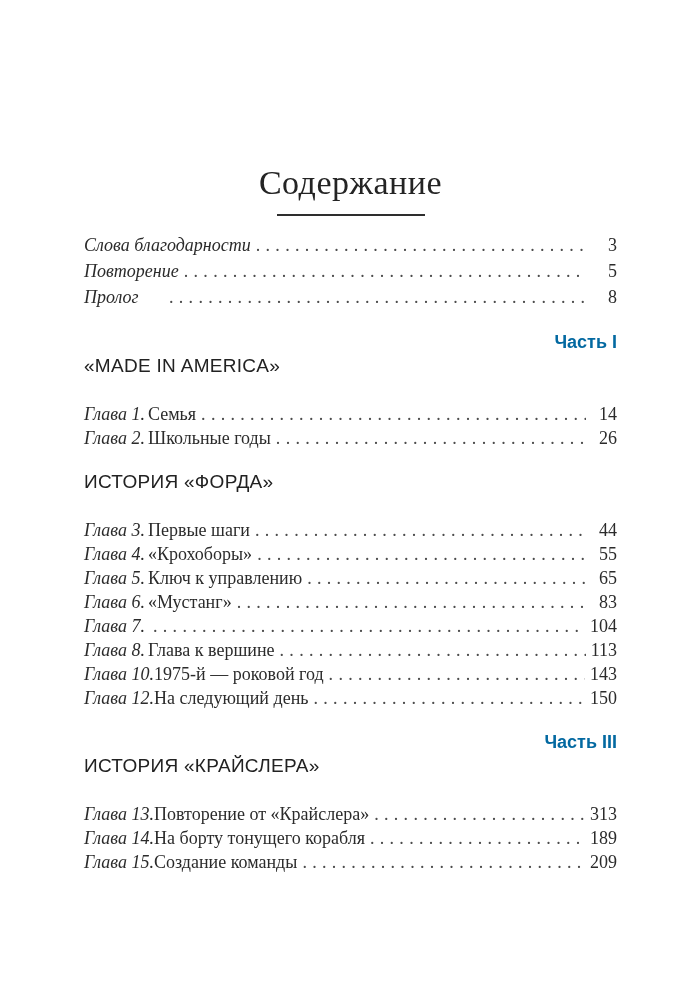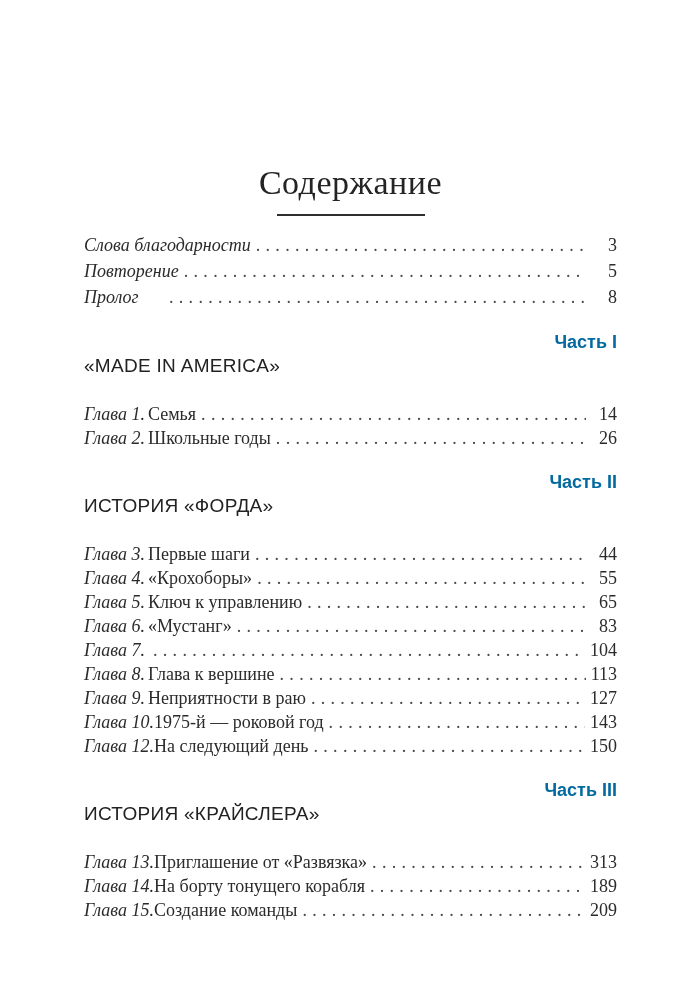--- a/index.html
+++ b/index.html
@@ -111,21 +111,20 @@
       <div class="row">
         <span class="ch-label">Глава 2.</span>
         <span>Школьные годы</span>
         <span class="leader"></span>
         <span class="num">26</span>
       </div>
     </div>
   </section>
 
   <section class="part">
-    <div class="part-label">Часть II</div>
     <div class="part-sub">ИСТОРИЯ «ФОРДА»</div>
     <div class="chapters">
       <div class="row">
         <span class="ch-label">Глава 3.</span>
         <span>Первые шаги</span>
         <span class="leader"></span>
         <span class="num">44</span>
       </div>
       <div class="row">
         <span class="ch-label">Глава 4.</span>
@@ -148,26 +147,20 @@
       <div class="row">
         <span class="ch-label">Глава 7.</span>
         <span class="leader"></span>
         <span class="num">104</span>
       </div>
       <div class="row">
         <span class="ch-label">Глава 8.</span>
         <span>Глава к вершине</span>
         <span class="leader"></span>
         <span class="num">113</span>
-      </div>
-      <div class="row">
-        <span class="ch-label">Глава 9.</span>
-        <span>Неприятности в раю</span>
-        <span class="leader"></span>
-        <span class="num">127</span>
       </div>
       <div class="row">
         <span class="ch-label">Глава 10.</span>
         <span>1975-й — роковой год</span>
         <span class="leader"></span>
         <span class="num">143</span>
       </div>
       <div class="row">
         <span class="ch-label">Глава 12.</span>
         <span>На следующий день</span>
@@ -176,21 +169,21 @@
       </div>
     </div>
   </section>
 
   <section class="part">
     <div class="part-label">Часть III</div>
     <div class="part-sub">ИСТОРИЯ «КРАЙСЛЕРА»</div>
     <div class="chapters">
       <div class="row">
         <span class="ch-label">Глава 13.</span>
-        <span>Приглашение от «Развязка»</span>
+        <span>Повторение от «Крайслера»</span>
         <span class="leader"></span>
         <span class="num">313</span>
       </div>
       <div class="row">
         <span class="ch-label">Глава 14.</span>
         <span>На борту тонущего корабля</span>
         <span class="leader"></span>
         <span class="num">189</span>
       </div>
       <div class="row">

